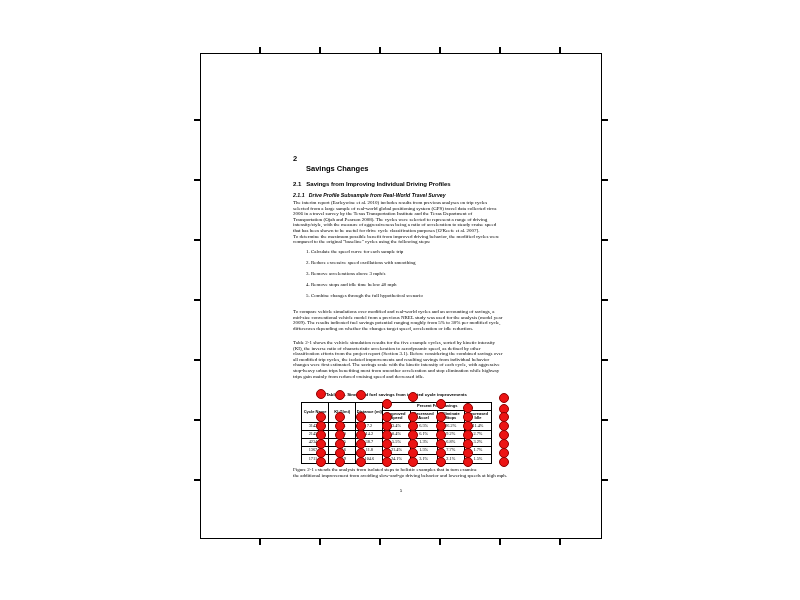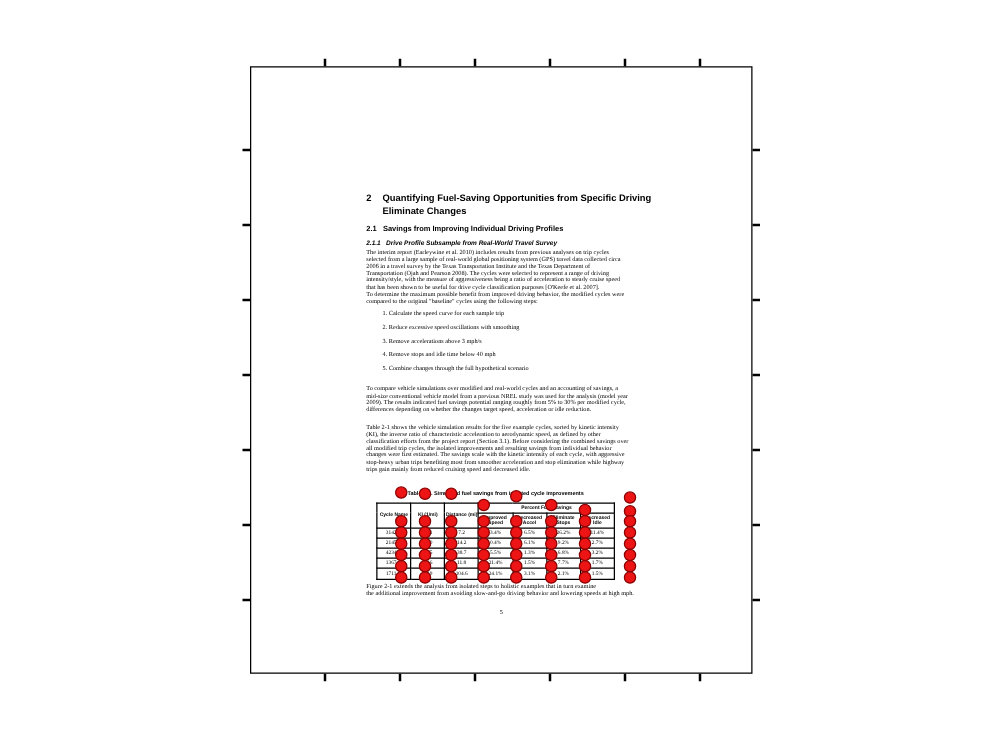--- a/index.html
+++ b/index.html
@@ -39,22 +39,22 @@
 <body>
 
 <div id="canvas">
   <div class="page">
 
     <div class="content">
 
       <div class="h1">
         <span class="num">2</span>
         <span>
-          <span>Quantifying Fuel-Saving Opportunities from Specific Driving</span><br>
-          <span>Eliminate Changes</span>
+          <br>
+          <span>Savings Changes</span>
         </span>
       </div>
 
       <div class="h2">2.1   Savings from Improving Individual Driving Profiles</div>
       <div class="h3">2.1.1   Drive Profile Subsample from Real-World Travel Survey</div>
 
       <div class="para" style="top:46px">
           <div class="tl">The interim report (Earleywine et al. 2010) includes results from previous analyses on trip cycles</div>
           <div class="tl">selected from a large sample of real-world global positioning system (GPS) travel data collected circa</div>
           <div class="tl">2006 in a travel survey by the Texas Transportation Institute and the Texas Department of</div>

